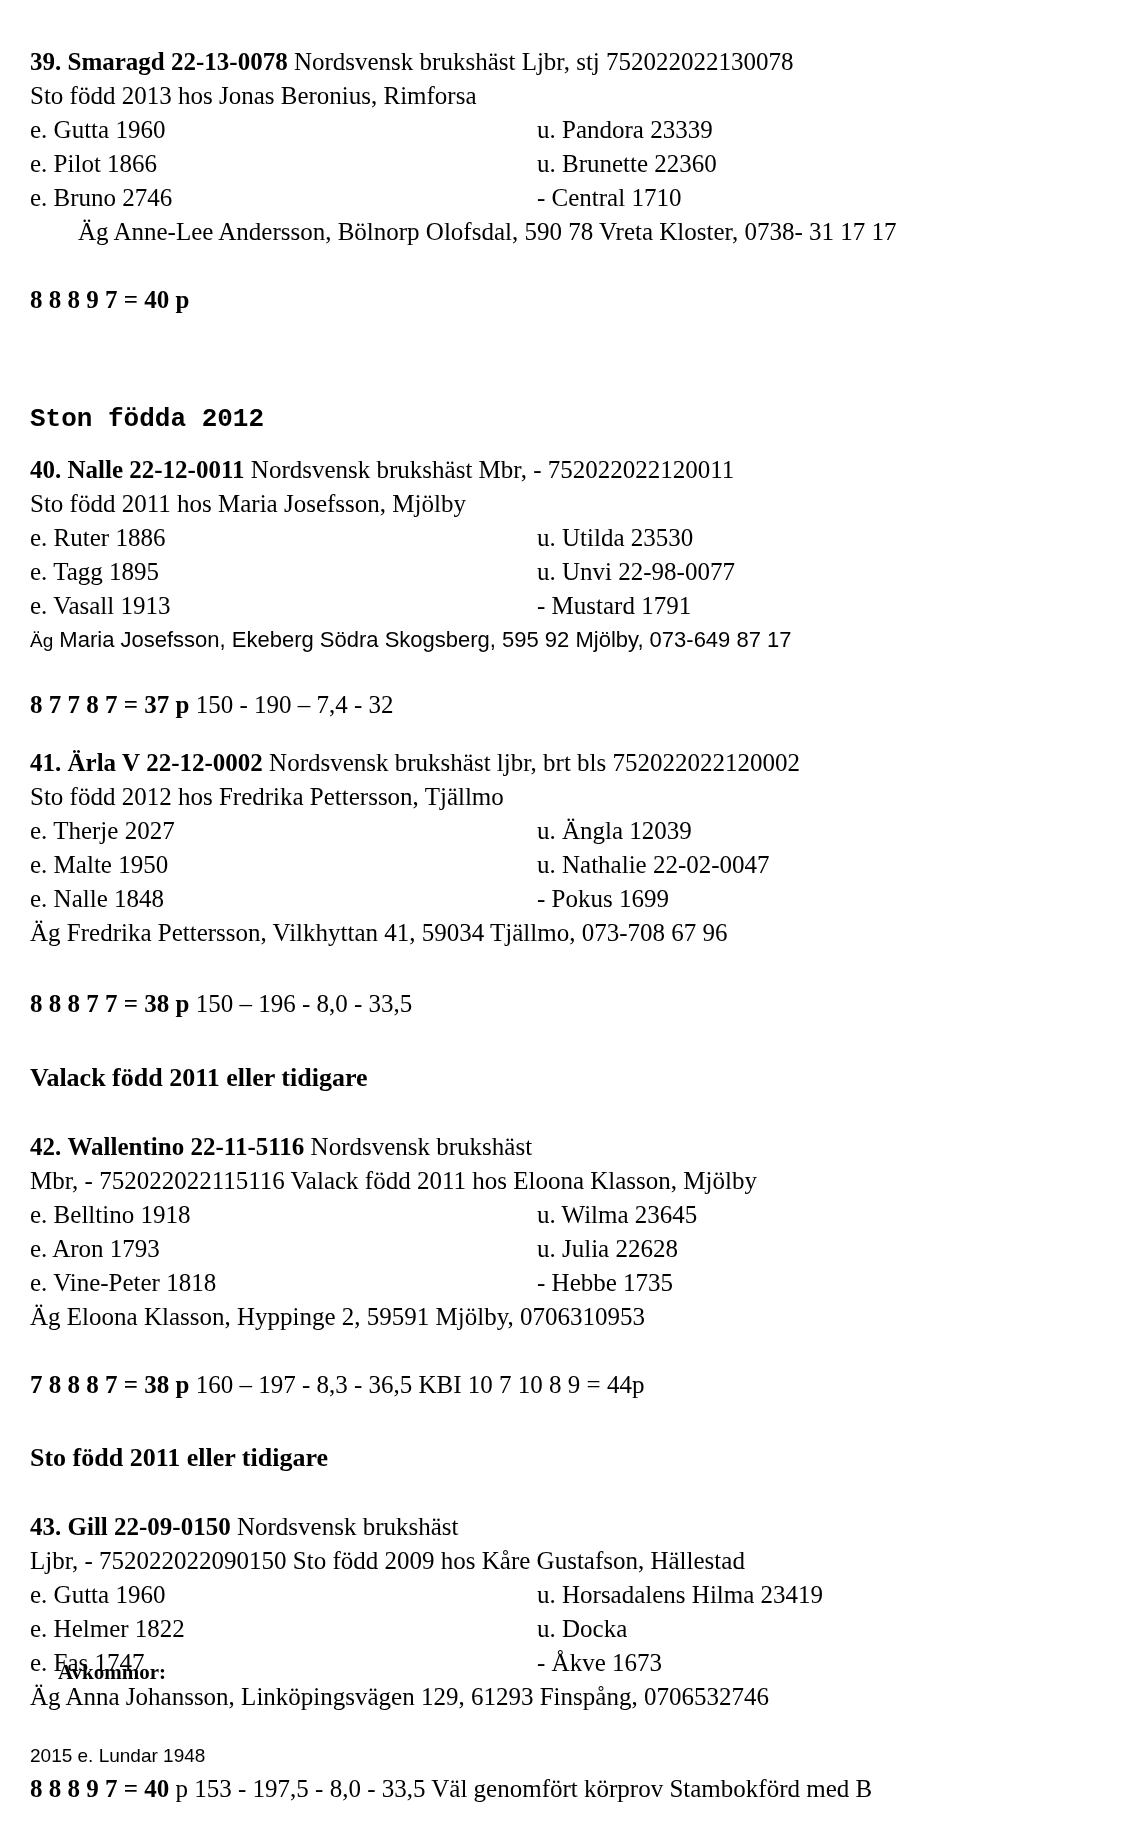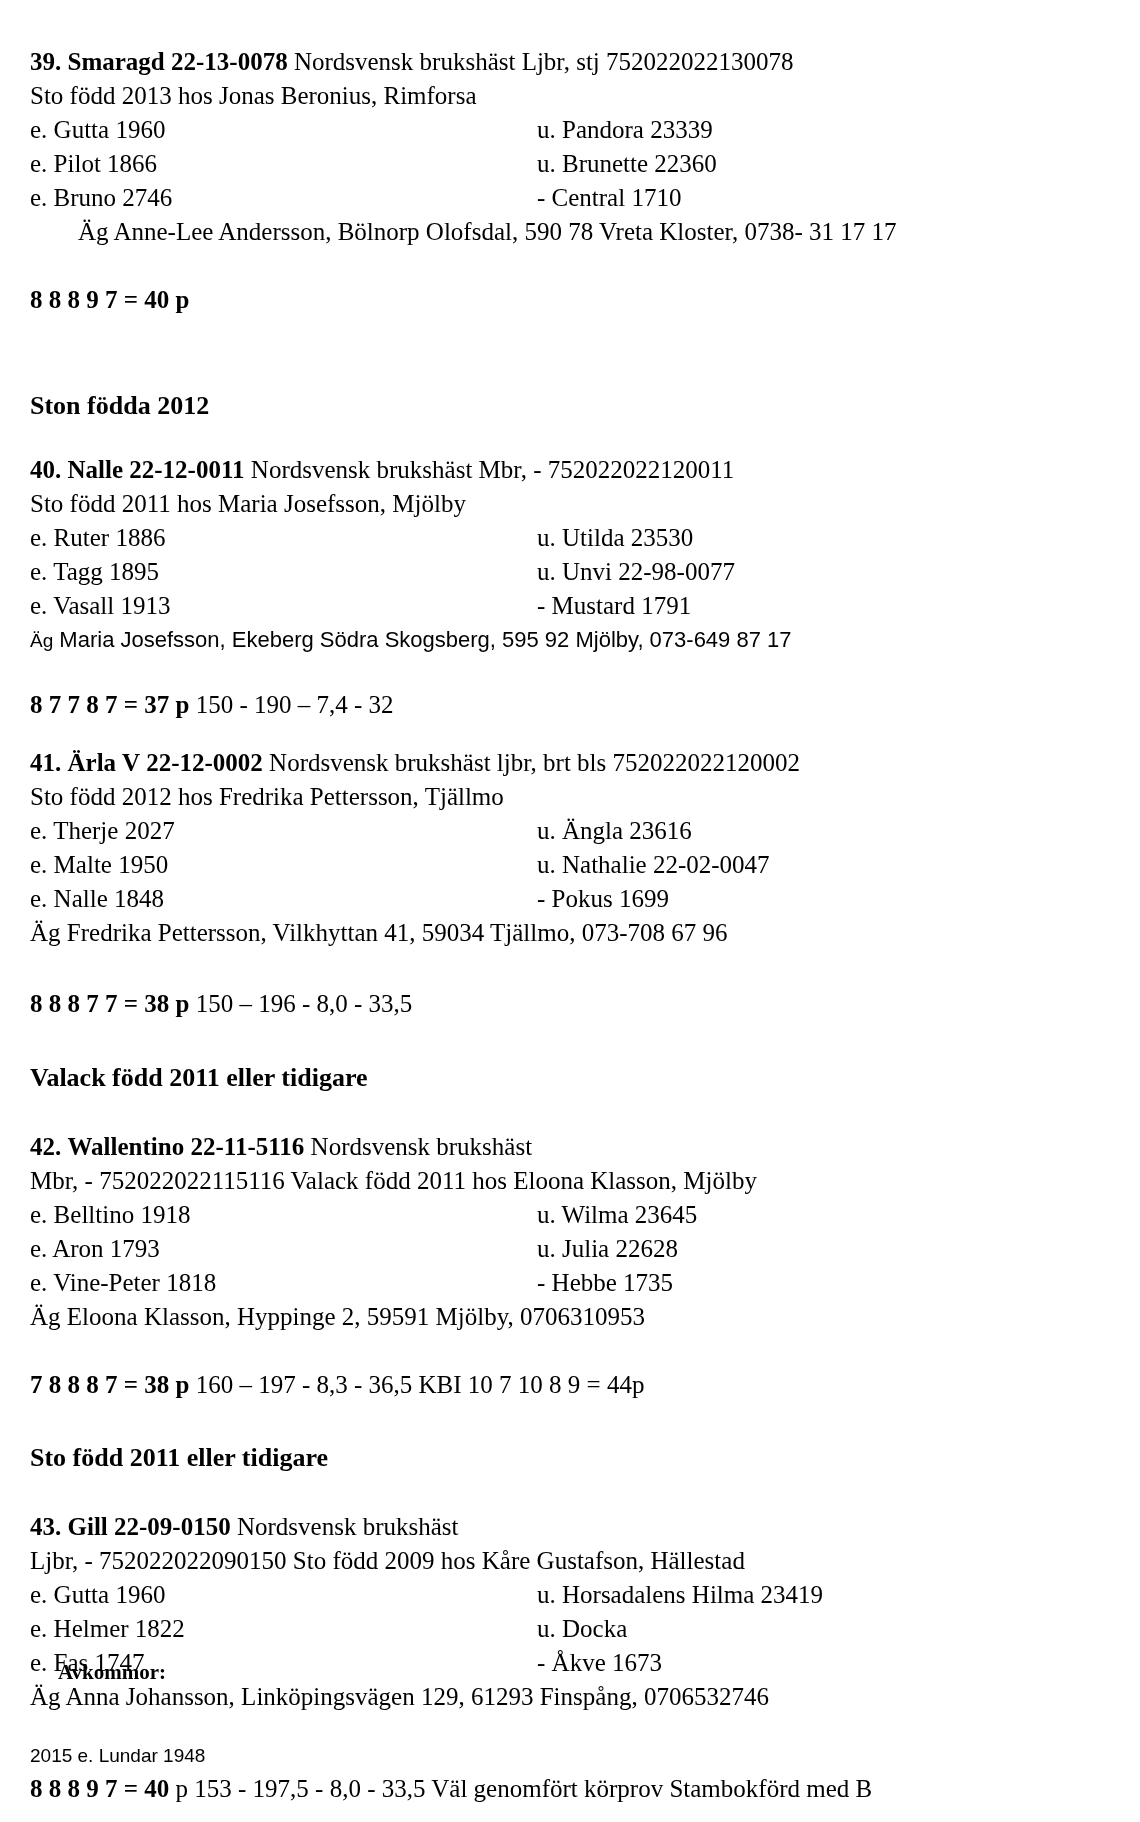--- a/index.html
+++ b/index.html
@@ -42,21 +42,21 @@
 <div class="line" style="top:83px;">Sto född 2013 hos Jonas Beronius, Rimforsa</div>
 <div class="line" style="top:117px;"><span>e.</span><span> Gutta 1960</span></div>
 <div class="line col-r" style="top:117px;"><span>u.</span><span> Pandora 23339</span></div>
 <div class="line" style="top:151px;text-align:center;"><span>e.</span><span> Pilot 1866</span></div>
 <div class="line col-r" style="top:151px;text-align:center;"><span>u.</span><span> Brunette 22360</span></div>
 <div class="line" style="top:185px;"><span>e.</span><span> Bruno 2746</span></div>
 <div class="line col-r" style="top:185px;"><span>-</span><span> Central 1710</span></div>
 <div class="line" style="top:219px;margin-left:48px;"><span>Äg</span><span> Anne-Lee Andersson, Bölnorp Olofsdal, 590 78 Vreta Kloster, 0738- 31 17 17</span></div>
 <div class="line" style="top:287px;"><span class="b">8 8 8 9 7 = 40 p</span><span></span></div>
 
-<div class="line heading" style="top:393px;">Ston födda 2012</div>
+<div class="line heading" style="top:406px;font-family:Liberation Mono, monospace;">Ston födda 2012</div>
 
 <div class="line" style="top:457px;">
   <span class="b">40.</span>
   <span class="b">Nalle</span>
   <span class="b">22-12-0011</span><span> Nordsvensk brukshäst Mbr, - 752022022120011</span>
 </div>
 <div class="line" style="top:491px;">Sto född 2011 hos Maria Josefsson, Mjölby</div>
 <div class="line" style="top:525px;"><span>e.</span><span> Ruter 1886</span></div>
 <div class="line col-r" style="top:525px;"><span>u.</span><span> Utilda 23530</span></div>
 <div class="line" style="top:559px;"><span>e.</span><span> Tagg 1895</span></div>
@@ -66,21 +66,21 @@
 <div class="line sans" style="top:629px;"><span class="ag-sm">Äg</span><span> Maria Josefsson, Ekeberg Södra Skogsberg, 595 92 Mjölby, 073-649 87 17</span></div>
 <div class="line" style="top:692px;"><span class="b">8 7 7 8 7 = 37 p</span><span> 150 - 190 – 7,4 - 32</span></div>
 
 <div class="line" style="top:750px;">
   <span class="b">41.</span>
   <span class="b">Ärla V</span>
   <span class="b">22-12-0002</span><span> Nordsvensk brukshäst ljbr, brt bls 752022022120002</span>
 </div>
 <div class="line" style="top:784px;">Sto född 2012 hos Fredrika Pettersson, Tjällmo</div>
 <div class="line" style="top:818px;"><span>e.</span><span> Therje 2027</span></div>
-<div class="line col-r" style="top:818px;"><span>u.</span><span> Ängla 23616</span></div>
+<div class="line col-r" style="top:818px;"><span>u.</span><span> Ängla 12039</span></div>
 <div class="line" style="top:852px;"><span>e.</span><span> Malte 1950</span></div>
 <div class="line col-r" style="top:852px;"><span>u.</span><span> Nathalie 22-02-0047</span></div>
 <div class="line" style="top:886px;"><span>e.</span><span> Nalle 1848</span></div>
 <div class="line col-r" style="top:886px;"><span>-</span><span> Pokus 1699</span></div>
 <div class="line" style="top:920px;"><span>Äg</span><span> Fredrika Pettersson, Vilkhyttan 41, 59034 Tjällmo, 073-708 67 96</span></div>
 <div class="line" style="top:991px;"><span class="b">8 8 8 7 7 = 38 p</span><span> 150 – 196 - 8,0 - 33,5</span></div>
 
 <div class="line heading" style="top:1065px;">Valack född 2011 eller tidigare</div>
 
 <div class="line" style="top:1134px;">

